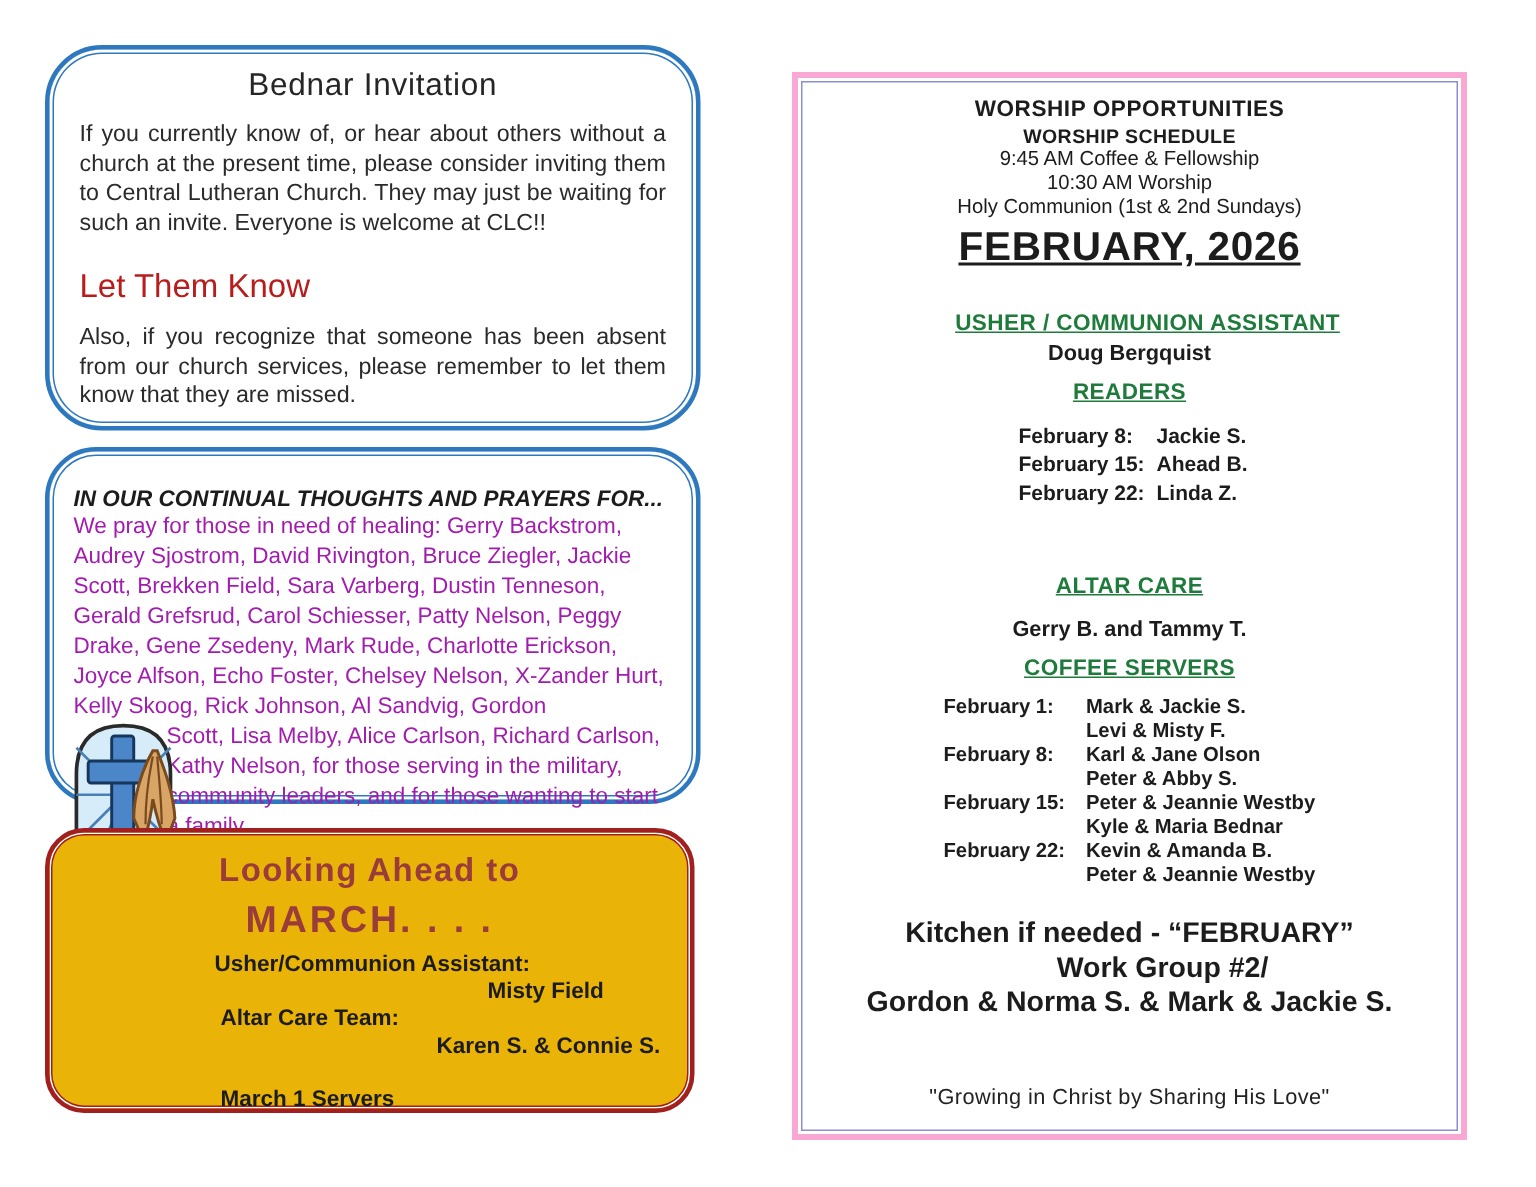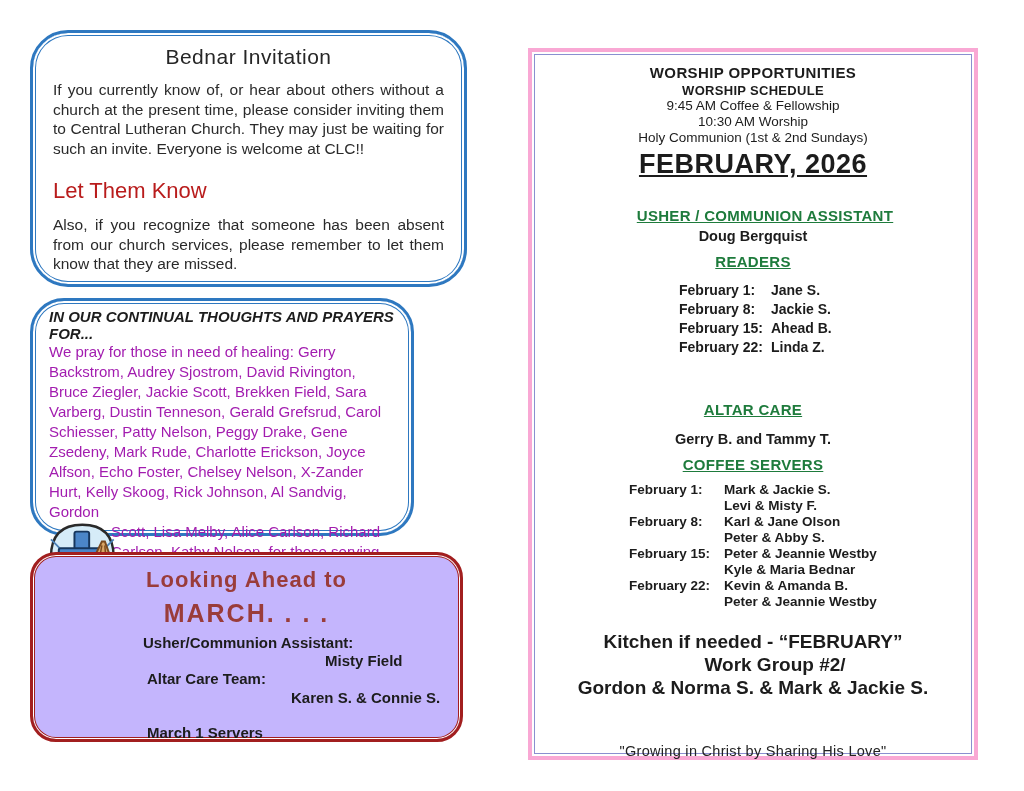--- a/index.html
+++ b/index.html
@@ -10,24 +10,24 @@
     background: #ffffff; overflow: hidden;
   }
 
   
   .blue-box {
     position: absolute; background: #fff;
     border: 3px solid #2e78c0; border-radius: 38px;
     box-shadow: inset 0 0 0 2px #ffffff, inset 0 0 0 3px #2e78c0;
   }
   #invitation-box { left: 30px; top: 30px; width: 437px; height: 257px; padding: 10px 20px; }
-  #prayers-box    { left: 30px; top: 298px; width: 384px; height: 238px; padding: 7px 16px; border-radius: 34px; }
+  #prayers-box    { left: 30px; top: 298px; width: 437px; height: 238px; padding: 23px 16px; border-radius: 34px; }
   #march-box {
     position: absolute; left: 30px; top: 552px; width: 433px; height: 190px;
-    background: #c4b5fd; border: 3px solid #a21f1f; border-radius: 26px;
+    background: #eab308; border: 3px solid #a21f1f; border-radius: 26px;
     box-shadow: inset 0 0 0 1px #ffffff, inset 0 0 0 2px #a21f1f;
     padding: 8px 14px;
   }
 
   .inv-title { font-size: 21px; text-align: center; color: #262626; letter-spacing: .5px; margin-top: 2px; }
   .inv-body  { font-size: 15.5px; line-height: 19.5px; text-align: justify; margin-top: 11px; color: #2a2a2a; }
   .inv-sub   { font-size: 22px; text-align: left; color: #b91c1c; margin-top: 20px; }
 
   .pray-head { font-size: 15px; font-weight: bold; font-style: italic; }
   .pray-body { font-size: 15px; line-height: 20px; color: #a21caf; }
@@ -140,23 +140,20 @@
     <div class="wp-sched">10:30 AM Worship</div>
     <div class="wp-sched">Holy Communion  (1st &amp; 2nd Sundays)</div>
     <div class="wp-month">FEBRUARY, 2026</div>
 
     <div class="green-head gh-usher">USHER / COMMUNION ASSISTANT</div>
     <div class="wp-name">Doug Bergquist</div>
 
     <div class="green-head gh-readers">READERS</div>
     <div class="readers-block">
       <div class="reader-row">
-        <span class="reader-date">February 1:</span><span>Jane S.</span>
-      </div>
-      <div class="reader-row">
         <span class="reader-date">February 8:</span><span>Jackie S.</span>
       </div>
       <div class="reader-row">
         <span class="reader-date">February 15:</span><span>Ahead B.</span>
       </div>
       <div class="reader-row">
         <span class="reader-date">February 22:</span><span>Linda Z.</span>
       </div>
     </div>
 

